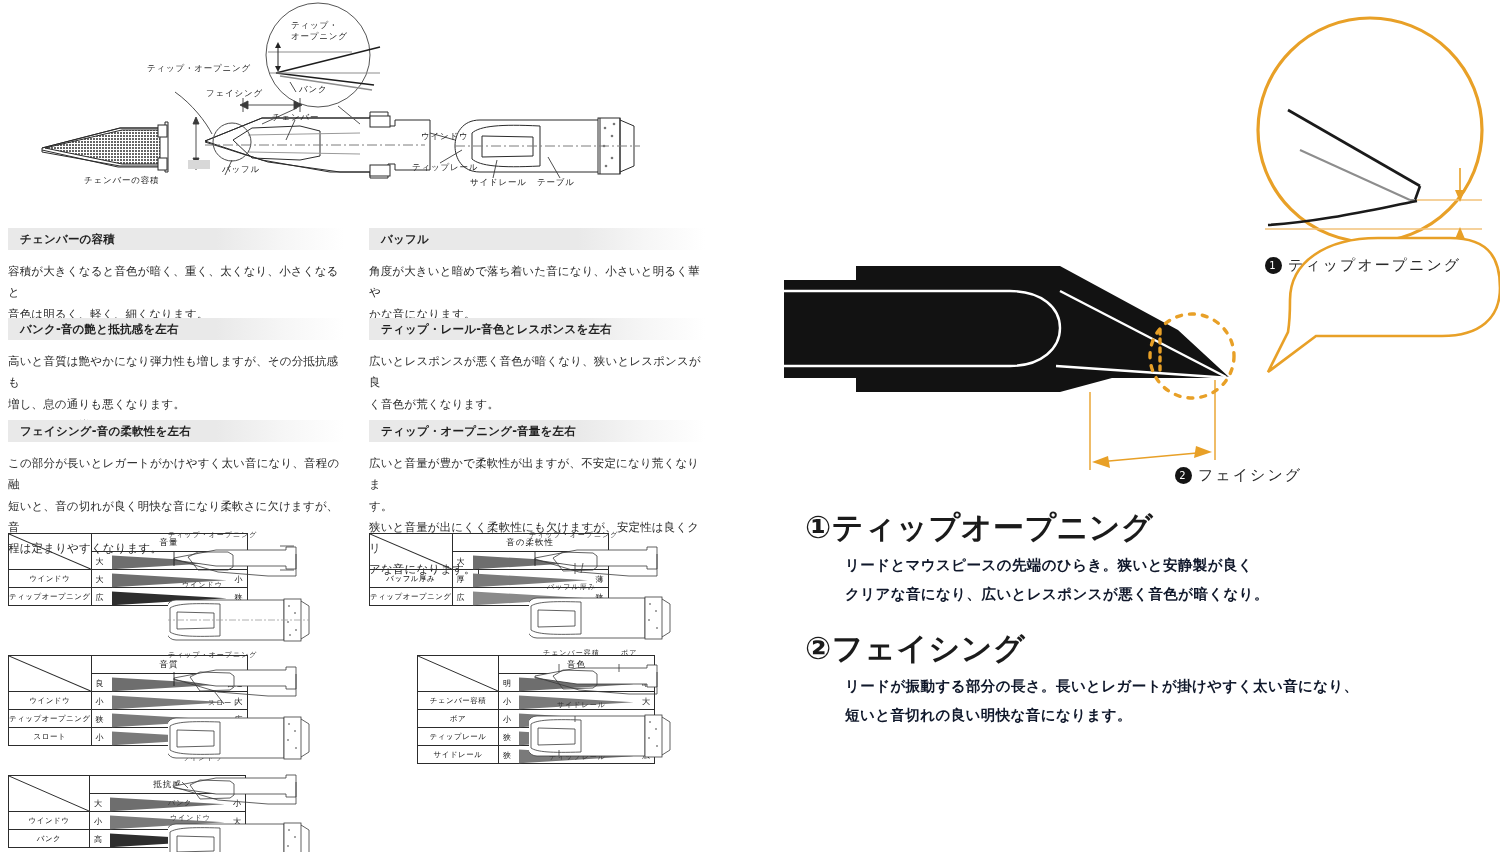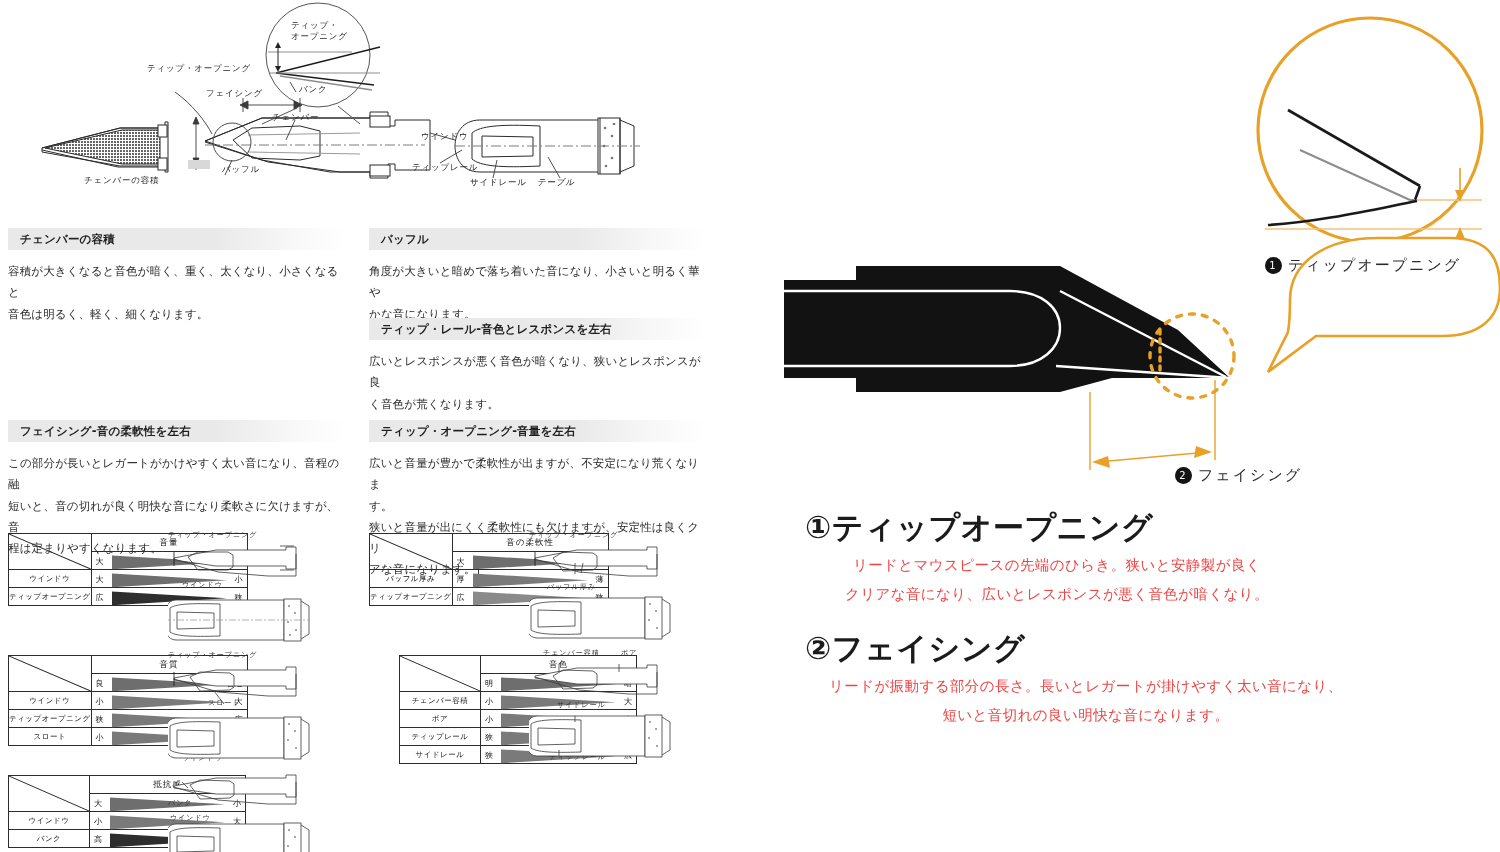--- a/index.html
+++ b/index.html
@@ -54,22 +54,22 @@
   .mini{position:absolute;}
   .mini-lab{position:absolute;font-size:7px;letter-spacing:1px;color:#333;white-space:nowrap;}
 
   
   #right-panel{left:760px;top:0;width:740px;height:848px;}
   .rt-head{
     position:absolute;font-weight:bold;color:#1b1b1b;letter-spacing:.5px;
     font-size:31px;white-space:nowrap;
   }
   .rt-body{
-    position:absolute;font-weight:normal;color:#ef4444;font-size:14.5px;
-    line-height:2.0;letter-spacing:.4px;white-space:nowrap;text-align:center;
+    position:absolute;font-weight:bold;color:#0f172a;font-size:14.5px;
+    line-height:2.0;letter-spacing:.4px;white-space:nowrap;
   }
   .callout-txt{
     position:absolute;font-size:15px;color:#2a2a2a;letter-spacing:2px;
     white-space:nowrap;font-family:"DejaVu Serif","Liberation Serif",serif;
   }
   .bullet-dark{
     display:inline-block;width:17px;height:17px;border-radius:50%;
     background:#141414;color:#fff;font-size:10px;line-height:17px;
     text-align:center;margin-right:6px;vertical-align:1px;
     font-family:"DejaVu Sans","Liberation Sans",sans-serif;
@@ -160,41 +160,49 @@
     
     <span class="dlabel" style="left:147px;top:63px;">ティップ・オープニング</span>
     <span class="dlabel" style="left:206px;top:88px;">フェイシング</span>
     <span class="dlabel" style="left:291px;top:20px;line-height:1.35;">ティップ・<br>オープニング</span>
     <span class="dlabel" style="left:299px;top:84px;">バンク</span>
     <span class="dlabel" style="left:272px;top:112px;">チェンバー</span>
     <span class="dlabel" style="left:222px;top:164px;">バッフル</span>
     <span class="dlabel" style="left:421px;top:131px;">ウインドウ</span>
     <span class="dlabel" style="left:412px;top:162px;">ティップレール</span>
     <span class="dlabel" style="left:470px;top:177px;">サイドレール</span>
-    <span class="dlabel" style="left:537px;top:177px;font-style:italic;">テーブル</span>
+    <span class="dlabel" style="left:537px;top:177px;">テーブル</span>
     <span class="dlabel" style="left:84px;top:175px;">チェンバーの容積</span>
     <span class="abs" style="left:188px;top:160px;width:22px;height:9px;background:#d8d8d8;"></span>
   </div>
 
   <div class="sect" style="left:8px;top:228px;">
     <div class="sect-head">チェンバーの容積</div>
     <div class="sect-body">
       <span class="ln">容積が大きくなると音色が暗く、重く、太くなり、小さくなると</span>
       <span class="ln">音色は明るく、軽く、細くなります。</span>
     </div>
   </div>
 
   <div class="sect" style="left:369px;top:228px;">
     <div class="sect-head">バッフル</div>
     <div class="sect-body">
       <span class="ln">角度が大きいと暗めで落ち着いた音になり、小さいと明るく華や</span>
       <span class="ln">かな音になります。</span>
     </div>
   </div>
 
+  <div class="sect" style="left:8px;top:318px;">
+    <div class="sect-head">バンク-音の艶と抵抗感を左右</div>
+    <div class="sect-body">
+      <span class="ln">高いと音質は艶やかになり弾力性も増しますが、その分抵抗感も</span>
+      <span class="ln">増し、息の通りも悪くなります。</span>
+      <span class="ln">低ければその逆の結果になります。</span>
+    </div>
+  </div>
 
   <div class="sect" style="left:369px;top:318px;">
     <div class="sect-head">ティップ・レール-音色とレスポンスを左右</div>
     <div class="sect-body">
       <span class="ln">広いとレスポンスが悪く音色が暗くなり、狭いとレスポンスが良</span>
       <span class="ln">く音色が荒くなります。</span>
     </div>
   </div>
 
   <div class="sect" style="left:8px;top:420px;">
@@ -493,21 +501,21 @@
       </g>
       <g fill="#888" stroke="none">
         <circle cx="121" cy="64" r="1"></circle>
           <circle cx="127" cy="71" r="1"></circle>
         <circle cx="120" cy="80" r="1"></circle>
           <circle cx="128" cy="88" r="1"></circle>
       </g>
     </svg>
   </div>
 
-  <div class="cmp" style="left:363px;top:655px;padding-left:36px;">
+  <div class="cmp" style="left:381px;top:655px;padding-left:36px;">
     <table class="cmp-t">
       <tbody>
           <tr>
         <td class="diag" rowspan="2">
           <svg class="slash" viewBox="0 0 80 36" preserveAspectRatio="none">
             <line x1="0" y1="0" x2="80" y2="36" stroke="#2c2c2c" stroke-width="1"></line>
               </svg>
         </td>
         <td class="tit">音色</td>
       </tr>
@@ -638,17 +646,17 @@
 
   <span class="callout-txt" style="left:415px;top:466px;"><span class="bullet-dark">2</span><span>フェイシング</span></span>
 
   <div class="rt-head" style="left:45px;top:507px;"><span>①</span><span>ティップオープニング</span></div>
   <div class="rt-body" style="left:85px;top:551px;">
     <div>リードとマウスピースの先端のひらき。狭いと安静製が良く</div>
     <div>クリアな音になり、広いとレスポンスが悪く音色が暗くなり。</div>
   </div>
 
   <div class="rt-head" style="left:45px;top:628px;"><span>②</span><span>フェイシング</span></div>
-  <div class="rt-body" style="left:69px;top:672px;">
+  <div class="rt-body" style="left:85px;top:672px;">
     <div>リードが振動する部分の長さ。長いとレガートが掛けやすく太い音になり、</div>
     <div>短いと音切れの良い明快な音になります。</div>
   </div>
 </div>
 
 </body></html>

